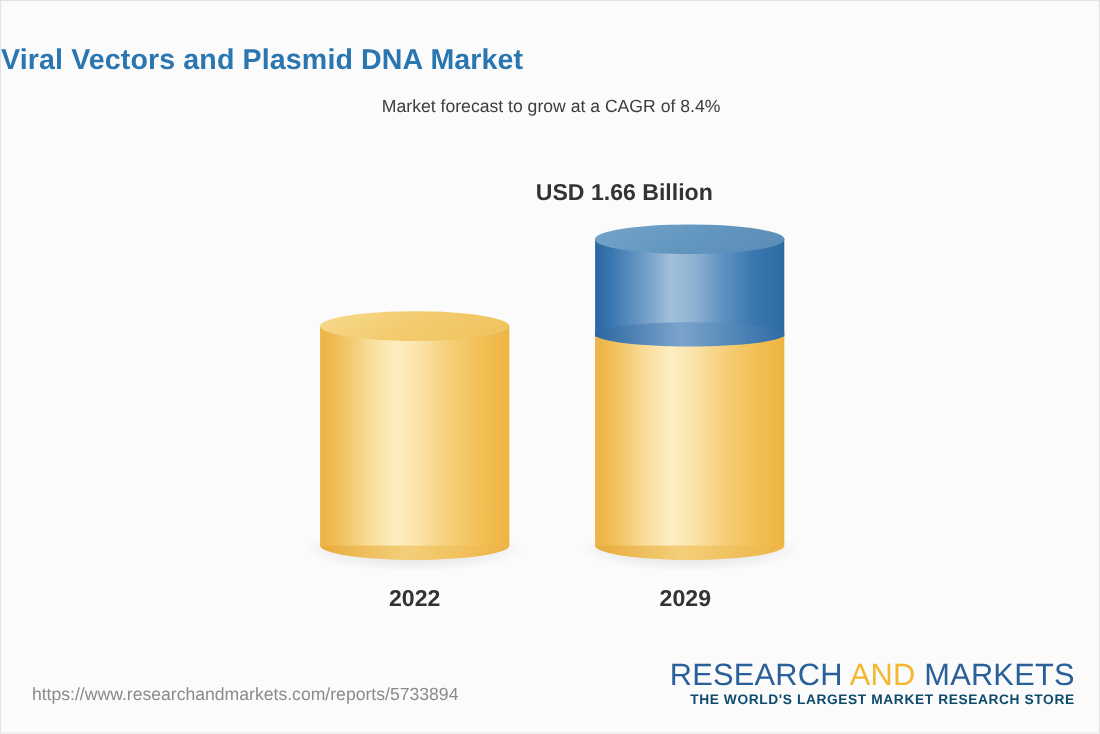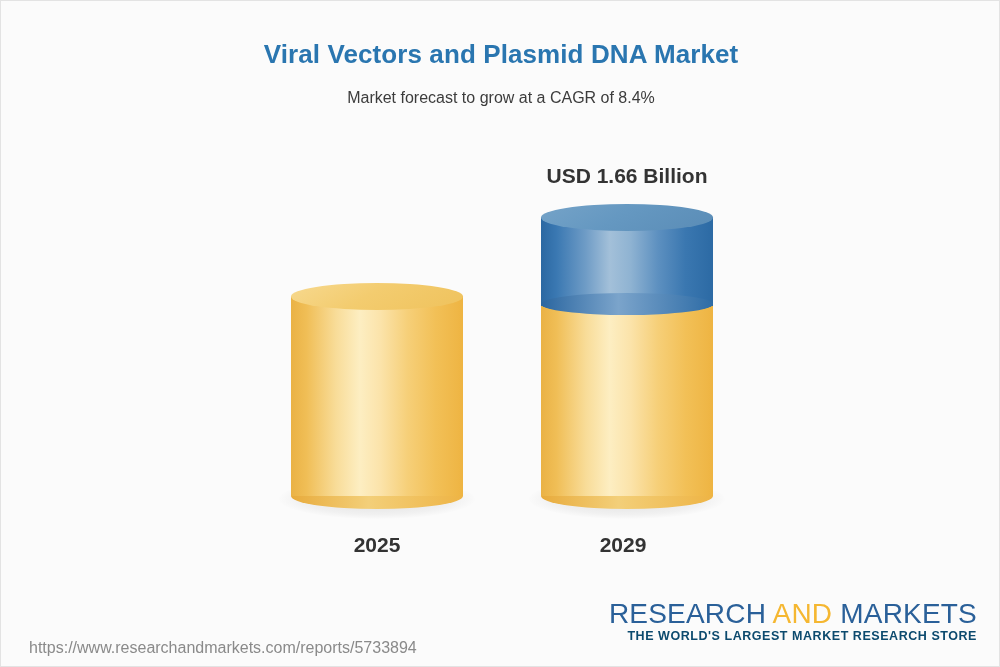--- a/index.html
+++ b/index.html
@@ -19,21 +19,21 @@
     border: 1px solid #e3e3e3;
     overflow: hidden;
   }
 
   
   .title {
     position: absolute;
     left: 0;
     top: 38px;
     width: 1000px;
-    text-align: center;
+    text-align: left;
     font-size: 26px;
     font-weight: bold;
     color: #2a76b0;
     letter-spacing: 0.1px;
   }
   .subtitle {
     position: absolute;
     left: 0;
     top: 88px;
     width: 1000px;
@@ -51,21 +51,20 @@
     width: 1000px;
     height: 667px;
   }
 
   .bar-group {
     position: absolute;
   }
 
   .value-label {
     position: absolute;
-    text-align: center;
     font-size: 21px;
     font-weight: bold;
     color: #333333;
     white-space: nowrap;
   }
 
   .cat-label {
     position: absolute;
     text-align: center;
     font-size: 21px;
@@ -124,21 +123,21 @@
     background: linear-gradient(150deg, #75a3c8 0%, #6598c1 45%, #5a8cb6 100%);
   }
   .fill-blue-seam {
     background: linear-gradient(to right, #2a66a0 0%, #7ba4cb 45%, #2e6ca6 100%);
   }
 
   
   .footer-url {
     position: absolute;
     left: 28px;
-    top: 638px;
+    top: 622px;
     font-size: 16px;
     color: #8a8a8a;
     white-space: nowrap;
   }
   .logo {
     position: absolute;
     right: 22px;
     top: 598px;
     text-align: right;
   }
@@ -178,21 +177,21 @@
       <div class="cyl-shadow" style="left:-12px; top:196px; width:196px; height:40px;"></div>
 
       <div class="cyl-bottom fill-yellow-bottom" style="left:0px; top:200px; width:172px; height:26px;"></div>
 
       <div class="cyl-body fill-yellow-body" style="left:0px; top:13px; width:172px; height:200px;"></div>
 
       <div class="cyl-top fill-yellow-top" style="left:0px; top:0px; width:172px; height:27px;"></div>
     </div>
 
 
-    <div class="cat-label" style="left:236px; top:532px; width:280px;">2025</div>
+    <div class="cat-label" style="left:236px; top:532px; width:280px;">2022</div>
 
     <div class="bar-group" style="left:540px; top:203px; width:172px; height:305px;">
 
       <div class="cyl-shadow" style="left:-12px; top:275px; width:196px; height:40px;"></div>
 
       <div class="cyl-bottom fill-yellow-bottom" style="left:0px; top:279px; width:172px; height:26px;"></div>
 
       <div class="cyl-body fill-yellow-body" style="left:0px; top:97px; width:172px; height:195px;"></div>
 
       <div class="cyl-body fill-blue-body" style="left:0px; top:13px; width:172px; height:89px;"></div>

